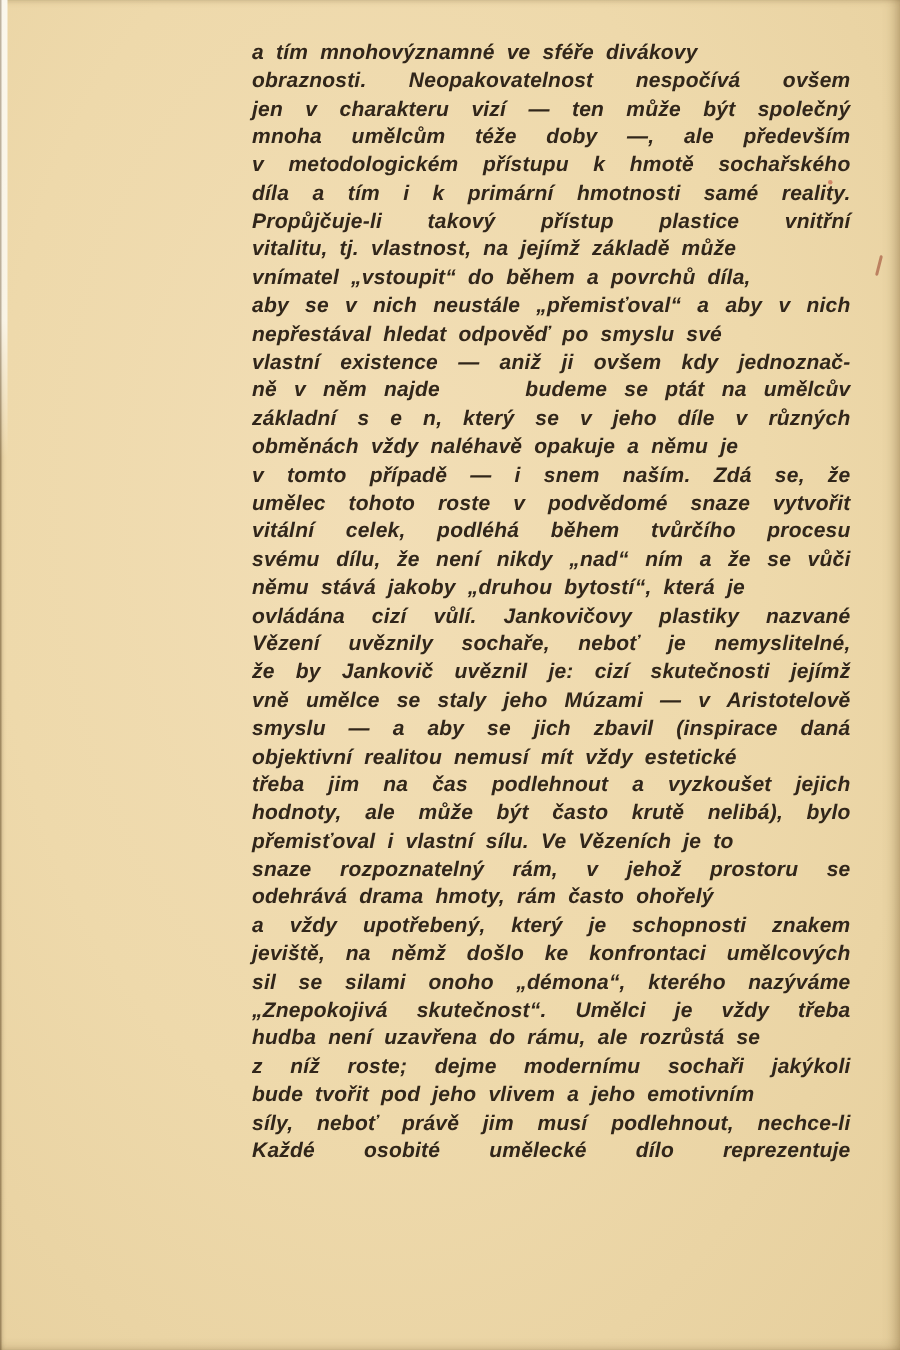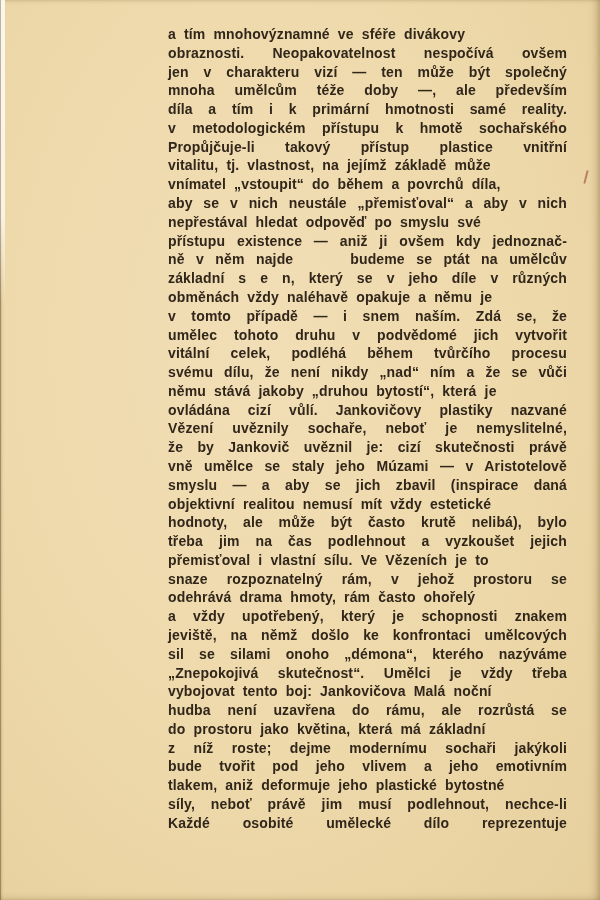--- a/index.html
+++ b/index.html
@@ -58,20 +58,21 @@
     font-weight: bold;
     font-size: 14px;
     line-height: 18.78px;
     letter-spacing: 0.15px;
     word-spacing: 1.5px;
   }
   .line {
     text-align: justify;
     text-align-last: justify;
     white-space: normal;
+    font-style: italic;
   }
   
   .line:nth-child(1),
   .line:nth-child(8),
   .line:nth-child(9),
   .line:nth-child(11),
   .line:nth-child(15),
   .line:nth-child(20),
   .line:nth-child(26),
   .line:nth-child(29),
@@ -90,53 +91,50 @@
 <div class="scan">
   <div class="edge-highlight"></div>
   <div class="edge-line-left"></div>
   <div class="paper-speck"></div>
   <div class="paper-scratch"></div>
   <div class="text-block">
       <div class="line">a tím mnohovýznamné ve sféře divákovy</div>
       <div class="line">obraznosti. Neopakovatelnost nespočívá ovšem</div>
       <div class="line">jen v charakteru vizí — ten může být společný</div>
       <div class="line">mnoha umělcům téže doby —, ale především</div>
+      <div class="line">v metodologickém přístupu k hmotě sochařského</div>
       <div class="line">díla a tím i k primární hmotnosti samé reality.</div>
-      <div class="line">v metodologickém přístupu k hmotě sochařského</div>
       <div class="line">Propůjčuje-li takový přístup plastice vnitřní</div>
       <div class="line">vitalitu, tj. vlastnost, na jejímž základě může</div>
       <div class="line">vnímatel „vstoupit“ do během a povrchů díla,</div>
       <div class="line">aby se v nich neustále „přemisťoval“ a aby v nich</div>
       <div class="line">nepřestával hledat odpověď po smyslu své</div>
-      <div class="line">přístupu existence — aniž ji ovšem kdy jednoznač-</div>
+      <div class="line">vlastní existence — aniž ji ovšem kdy jednoznač-</div>
       <div class="line">ně v něm najde&nbsp;&nbsp;&nbsp;&nbsp;&nbsp;budeme se ptát na umělcův</div>
       <div class="line">základní s e n, který se v jeho díle v různých</div>
       <div class="line">obměnách vždy naléhavě opakuje a němu je</div>
       <div class="line">v tomto případě — i snem naším. Zdá se, že</div>
-      <div class="line">umělec tohoto druhu v podvědomé jich vytvořit</div>
+      <div class="line">umělec tohoto roste v podvědomé snaze vytvořit</div>
       <div class="line">vitální celek, podléhá během tvůrčího procesu</div>
       <div class="line">svému dílu, že není nikdy „nad“ ním a že se vůči</div>
       <div class="line">němu stává jakoby „druhou bytostí“, která je</div>
       <div class="line">ovládána cizí vůlí. Jankovičovy plastiky nazvané</div>
       <div class="line">Vězení uvěznily sochaře, neboť je nemyslitelné,</div>
-      <div class="line">že by Jankovič uvěznil je: cizí skutečnosti právě</div>
+      <div class="line">že by Jankovič uvěznil je: cizí skutečnosti jejímž</div>
       <div class="line">vně umělce se staly jeho Múzami — v Aristotelově</div>
       <div class="line">smyslu — a aby se jich zbavil (inspirace daná</div>
       <div class="line">objektivní realitou nemusí mít vždy estetické</div>
+      <div class="line">třeba jim na čas podlehnout a vyzkoušet jejich</div>
       <div class="line">hodnoty, ale může být často krutě nelibá), bylo</div>
-      <div class="line">třeba jim na čas podlehnout a vyzkoušet jejich</div>
       <div class="line">přemisťoval i vlastní sílu. Ve Vězeních je to</div>
       <div class="line">snaze rozpoznatelný rám, v jehož prostoru se</div>
       <div class="line">odehrává drama hmoty, rám často ohořelý</div>
       <div class="line">a vždy upotřebený, který je schopnosti znakem</div>
       <div class="line">jeviště, na němž došlo ke konfrontaci umělcových</div>
       <div class="line">sil se silami onoho „démona“, kterého nazýváme</div>
       <div class="line">„Znepokojivá skutečnost“. Umělci je vždy třeba</div>
-      <div class="line">vybojovat tento boj: Jankovičova Malá noční</div>
       <div class="line">hudba není uzavřena do rámu, ale rozrůstá se</div>
-      <div class="line">do prostoru jako květina, která má základní</div>
       <div class="line">z níž roste; dejme modernímu sochaři jakýkoli</div>
       <div class="line">bude tvořit pod jeho vlivem a jeho emotivním</div>
-      <div class="line">tlakem, aniž deformuje jeho plastické bytostné</div>
       <div class="line">síly, neboť právě jim musí podlehnout, nechce-li</div>
       <div class="line">Každé osobité umělecké dílo reprezentuje</div>
     </div>
 </div>
 
 </body></html>

